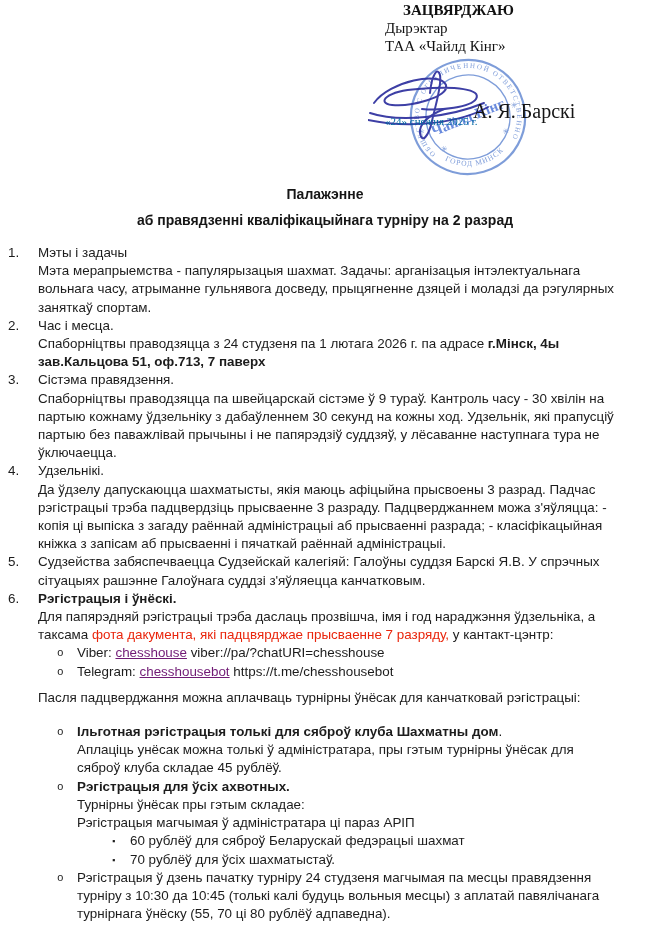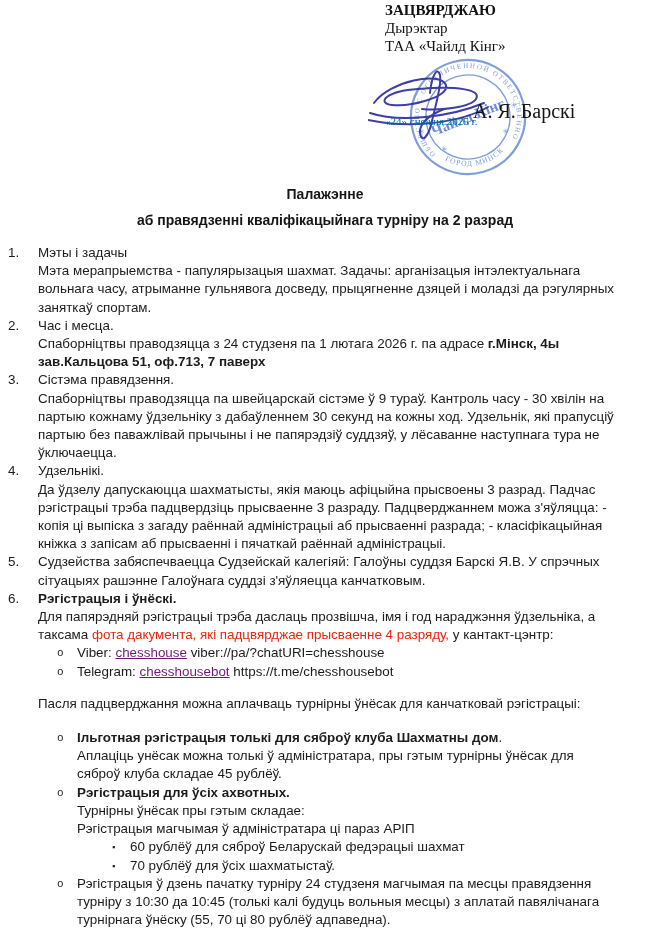--- a/index.html
+++ b/index.html
@@ -3,21 +3,21 @@
 <meta charset="utf-8">
 <style>
   html,body{margin:0;padding:0;background:#ffffff;}
   .page{
     position:relative;width:650px;height:942px;background:#ffffff;overflow:hidden;
     font-family:"Liberation Sans",sans-serif;font-size:13.4px;line-height:18.2px;color:#1c1c1c;
   }
   
   .approval{position:absolute;left:385px;top:1px;font-family:"Liberation Serif",serif;
             font-size:15px;line-height:18px;color:#111;}
-  .approval .appr-head{font-weight:bold;}
+  .approval .appr-head{font-weight:bold;margin-left:18px;}
   .seal-svg{position:absolute;left:393px;top:42px;}
   .sig-svg{position:absolute;left:368px;top:63px;}
   .signer-name{position:absolute;left:473px;top:102px;font-family:"Liberation Serif",serif;
                font-size:20px;color:#151515;}
   .sign-date{position:absolute;left:385px;top:112px;font-family:"Liberation Serif",serif;
              font-size:11px;color:#0369a1;}
   
   .doc-title{position:absolute;left:0;right:0;top:181px;text-align:center;
              font-weight:bold;font-size:14px;line-height:26px;color:#161616;}
   
@@ -26,21 +26,21 @@
   .li-num{width:30px;flex:0 0 30px;}
   .li-body{width:584px;}
   .bold{font-weight:bold;}
   .red{color:#e9250c;}
   a.doc-link{color:#701a75;text-decoration:underline;cursor:pointer;}
   .o-row{display:flex;margin-left:19px;}
   .o-bullet{width:20px;flex:0 0 20px;font-family:"Liberation Mono",monospace;font-size:11px;}
   .o-text{width:543px;}
   .sq-row{display:flex;margin-left:74px;}
   .sq-bullet{width:18px;flex:0 0 18px;font-size:9px;}
-  .after-note{margin-top:14px;margin-bottom:16px;}
+  .after-note{margin-top:8px;margin-bottom:16px;}
   
   .seal-ring-text{font-family:"Liberation Serif",serif;font-size:7px;letter-spacing:1.6px;fill:#5b82cf;}
   .seal-bottom-text{font-family:"Liberation Serif",serif;font-size:7.5px;letter-spacing:1px;fill:#5b82cf;}
   .seal-center-text{font-family:"Liberation Serif",serif;font-size:15px;font-weight:bold;fill:#3f6ad4;}
   .seal-star{font-size:8px;fill:#5b82cf;}
 </style>
 </head>
 <body>
 
 <div class="page">
@@ -128,21 +128,21 @@
       <div class="li-num">5.</div>
       <div class="li-body">
         <div>Судзейства забяспечваецца Судзейскай калегіяй: Галоўны суддзя Барскі Я.В. У спрэчных сітуацыях рашэнне Галоўнага суддзі з'яўляецца канчатковым.</div>
       </div>
     </div>
 
     <div class="li">
       <div class="li-num">6.</div>
       <div class="li-body">
         <div class="bold">Рэгістрацыя і ўнёскі.</div>
-        <div><span>Для папярэдняй рэгістрацыі трэба даслаць прозвішча, імя і год нараджэння ўдзельніка, а таксама </span><span class="red">фота дакумента, які падцвярджае прысваенне 4 разряду,</span><span> у кантакт-цэнтр:</span></div>
+        <div><span>Для папярэдняй рэгістрацыі трэба даслаць прозвішча, імя і год нараджэння ўдзельніка, а таксама </span><span class="red">фота дакумента, які падцвярджае прысваенне 7 разряду,</span><span> у кантакт-цэнтр:</span></div>
 
         <div class="o-row">
           <span class="o-bullet">o</span>
           <div class="o-text"><span>Viber: </span><a class="doc-link">chesshouse</a><span> viber://pa/?chatURI=chesshouse</span></div>
         </div>
         <div class="o-row">
           <span class="o-bullet">o</span>
           <div class="o-text"><span>Telegram: </span><a class="doc-link">chesshousebot</a><span> https://t.me/chesshousebot</span></div>
         </div>
 

